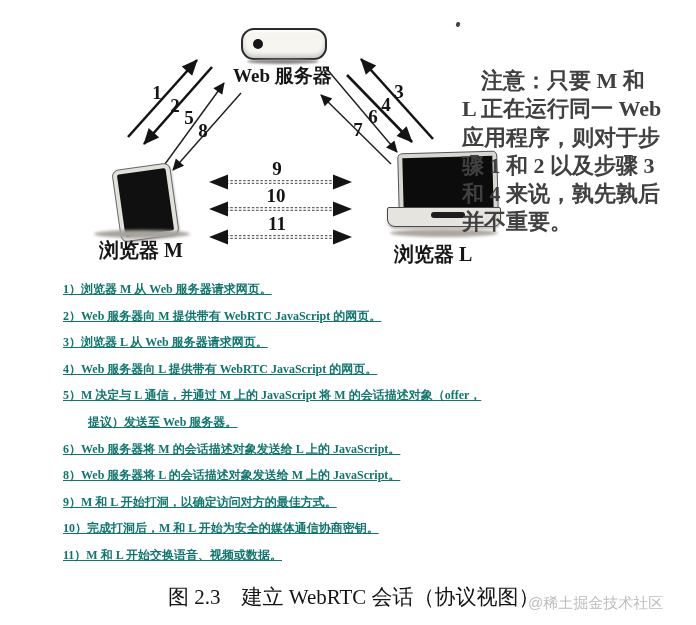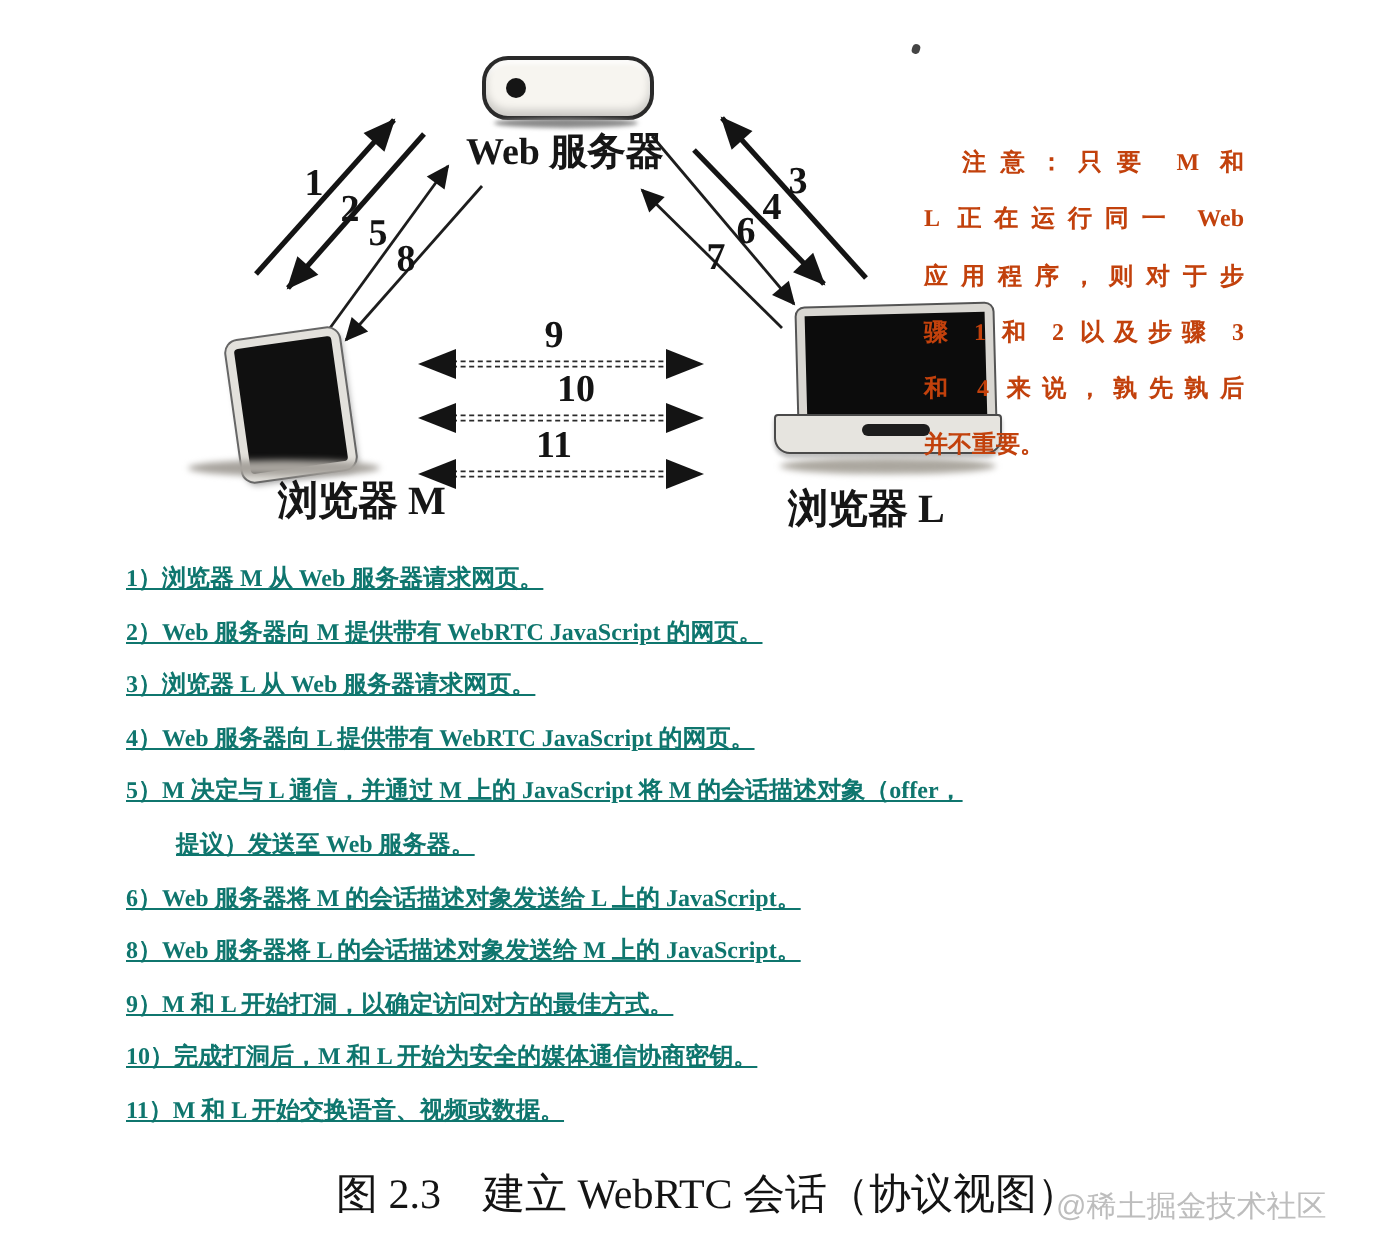--- a/index.html
+++ b/index.html
@@ -39,29 +39,29 @@
     box-shadow:0 0 0 1px #555; }
   .laptop-base { left:387px; top:207px; width:112px; height:18px; background:#e6e4df;
     border:1px solid #4a4a4a; border-radius:2px 2px 8px 8px;
     box-shadow:0 2px 2px rgba(0,0,0,0.25); }
   .laptop-slot { left:431px; top:212px; width:34px; height:6px; background:#1d1d1d; border-radius:3px; }
   .shadow-l { left:390px; top:229px; width:108px; height:8px; background:#aba79f;
     border-radius:50%; filter:blur(1.5px); }
 
   .node-label { position:absolute; font-weight:700; color:#161616; white-space:nowrap; }
   .lbl-server { left:233px; top:63px; font-size:19px; }
-  .lbl-m { left:99px;  top:237px; font-size:20px;margin-left:40px; }
+  .lbl-m { left:99px;  top:237px; font-size:20px; }
   .lbl-l { left:394px; top:241px; font-size:20px; }
 
   .artifact-dot { left:456px; top:22px; width:4px; height:5px; background:#444;
     border-radius:2px; transform:rotate(18deg); }
 
   
-  .note { position:absolute; left:462px; top:67px; width:160px; font-size:12px;
-    font-weight:700; line-height:28.3px; color:#c2410c; }
+  .note { position:absolute; left:462px; top:67px; width:160px; font-size:22px;
+    font-weight:700; line-height:28.3px; color:#404040; }
   .note-line { text-align:justify; text-align-last:justify; white-space:nowrap; }
   .note-line.first { padding-left:19px; }
   .note-line.last { text-align:center; text-align-last:left; }
 
   
   .steps { position:absolute; left:63px; top:276px; width:625px; font-size:12px;
     font-weight:700; color:#0f766e;text-decoration:underline; }
   .step-line { line-height:26.6px; white-space:nowrap; }
   .step-line.cont { padding-left:25px; }
 
@@ -136,21 +136,21 @@
 
     <span class="num" style="left:157px; top:92px;">1</span>
     <span class="num" style="left:175px; top:105px;">2</span>
     <span class="num" style="left:189px; top:117px;">5</span>
     <span class="num" style="left:203px; top:130px;">8</span>
     <span class="num" style="left:399px; top:91px;">3</span>
     <span class="num" style="left:386px; top:104px;">4</span>
     <span class="num" style="left:373px; top:116px;">6</span>
     <span class="num" style="left:358px; top:129px;">7</span>
     <span class="num" style="left:277px; top:168px;">9</span>
-    <span class="num" style="left:288px; top:195px;">10</span>
+    <span class="num" style="left:276px; top:195px;">10</span>
     <span class="num" style="left:277px; top:223px;">11</span>
 
     <div class="note">
       <div class="note-line first">注意：只要 M 和</div>
       <div class="note-line">L 正在运行同一 Web</div>
       <div class="note-line">应用程序，则对于步</div>
       <div class="note-line">骤 1 和 2 以及步骤 3</div>
       <div class="note-line">和 4 来说，孰先孰后</div>
       <div class="note-line last">并不重要。</div>
     </div>

